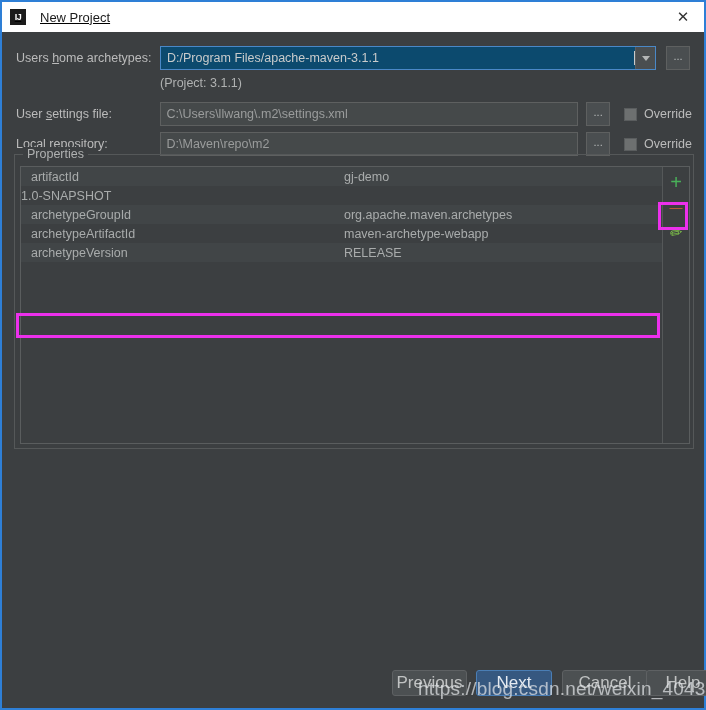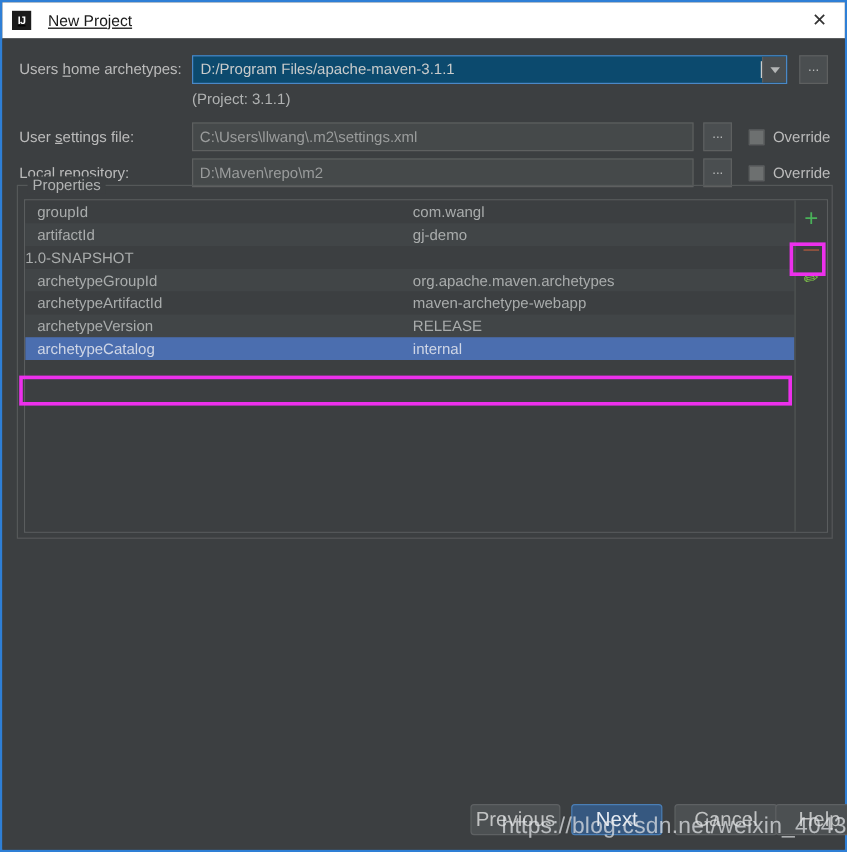--- a/index.html
+++ b/index.html
@@ -328,46 +328,38 @@
         <div class="checkbox-label">Override</div>
       </div>
     </div>
 
     <div id="properties-group">
       <div id="properties-legend">Properties</div>
 
       <div id="properties-inner">
         <div id="properties-table">
 
-        <div class="prop-row odd">
-              <div class="prop-key">groupId</div>
-              <div class="prop-val">com.wangl</div>
-            </div>
             <div class="prop-row even">
               <div class="prop-key">artifactId</div>
               <div class="prop-val">gj-demo</div>
             </div>
             <div class="prop-row odd">
               <div class="prop-val">1.0-SNAPSHOT</div>
             </div>
             <div class="prop-row even">
               <div class="prop-key">archetypeGroupId</div>
               <div class="prop-val">org.apache.maven.archetypes</div>
             </div>
             <div class="prop-row odd">
               <div class="prop-key">archetypeArtifactId</div>
               <div class="prop-val">maven-archetype-webapp</div>
             </div>
             <div class="prop-row even">
               <div class="prop-key">archetypeVersion</div>
               <div class="prop-val">RELEASE</div>
-            </div>
-            <div class="prop-row selected">
-              <div class="prop-key">archetypeCatalog</div>
-              <div class="prop-val">internal</div>
             </div>
             <div id="table-filler" style="height: 145px;"></div>
           </div>
         <div id="props-toolbar">
 
         <div class="tool-btn">
               <span style="color: rgb(73, 177, 89); font-size: 20px; line-height: 1;">+</span>
             </div>
             <div class="tool-btn">
               <span style="color: rgb(196, 96, 62); font-size: 13px; line-height: 1;">—</span>

